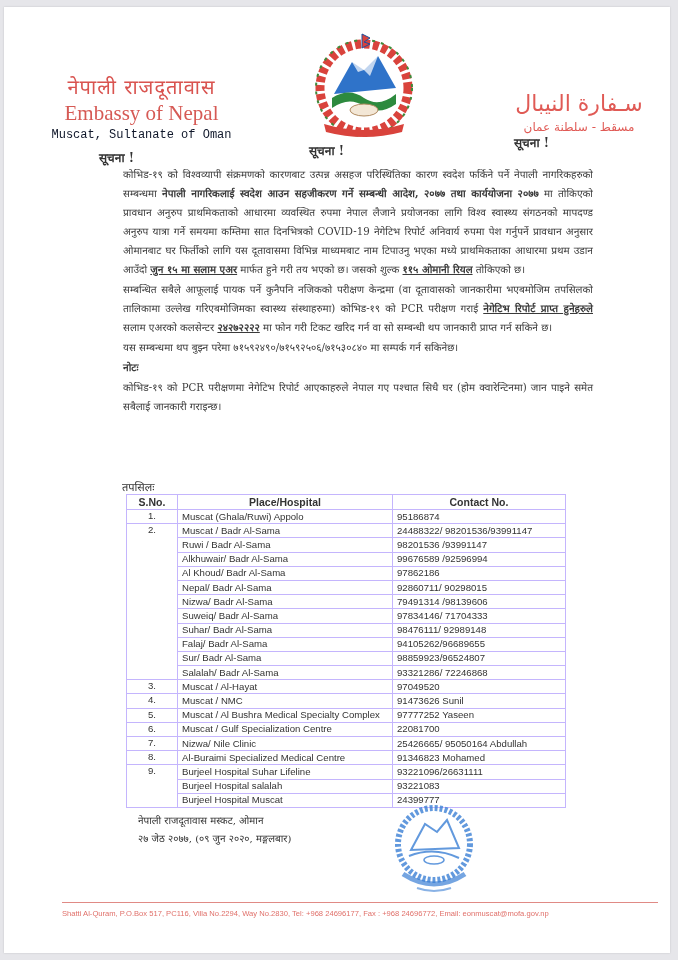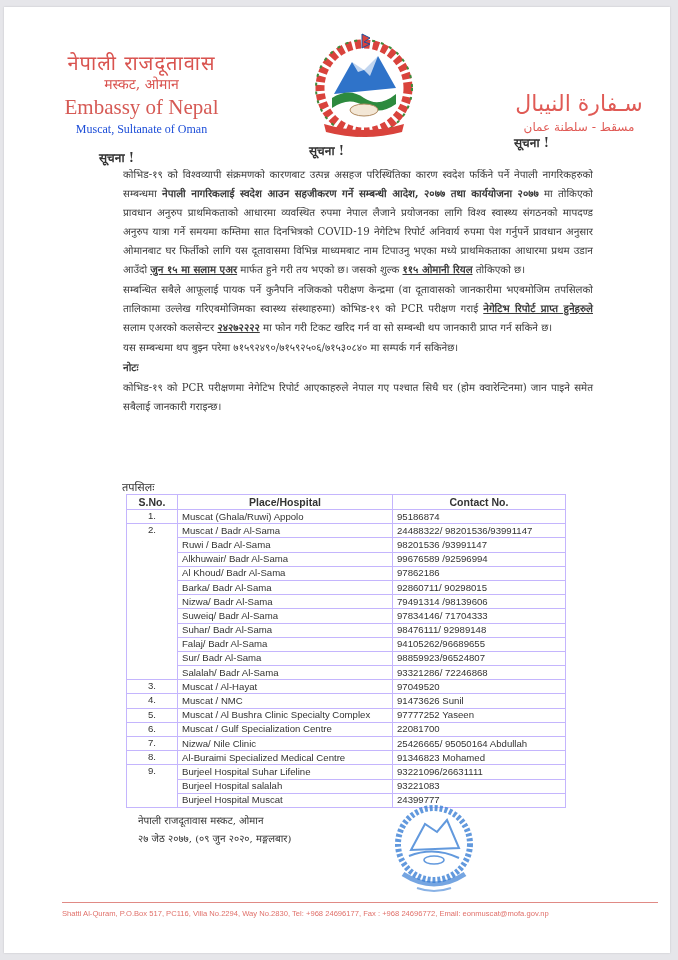--- a/index.html
+++ b/index.html
@@ -1,24 +1,24 @@
 <!DOCTYPE html>
 <html><head>
 <meta charset="utf-8">
 <style>
   html, body { margin:0; padding:0; }
   body { width:678px; height:960px; background:#e6e6ea; position:relative; overflow:hidden;
          font-family:"DejaVu Serif", serif; color:#2a2a2a; }
   .page { position:absolute; left:4px; top:7px; width:666px; height:946px; background:#ffffff;
           box-shadow: 0 0 2px rgba(0,0,0,0.15); }
   .hdr-left { position:absolute; left:30px; top:44px; width:215px; text-align:center; color:#d9534f; }
-  .hdr-left .np1 { font-size:20px; letter-spacing:1px; line-height:24px; }
+  .hdr-left .np1 { font-size:20px; letter-spacing:1px; line-height:24px;margin-top:24px; }
   .hdr-left .np2 { font-size:14px; line-height:18px; }
   .hdr-left .en1 { font-family:"Liberation Serif", serif; font-weight:normal; font-size:21px; line-height:28px; color:#d65a55; }
-  .hdr-left .en2 { font-family:Liberation Serif, serif; font-size:12px; line-height:16px; color:#1d4ed8; }
+  .hdr-left .en2 { font-family:Liberation Mono, monospace; font-size:12px; line-height:16px; color:#0f172a; }
   .emblem { position:absolute; left:300px; top:25px; width:120px; height:110px; }
   .hdr-right { position:absolute; left:490px; top:62px; width:170px; text-align:center; color:#e05a55; direction:rtl;margin-top:20px; }
   .hdr-right .ar1 { font-size:22px; line-height:30px; font-family:"DejaVu Sans", sans-serif; letter-spacing:1px; }
   .hdr-right .ar2 { font-size:12px; line-height:16px; font-family:"DejaVu Sans", sans-serif; }
   .notice { position:absolute; font-size:12px; font-weight:bold; color:#333; }
   .body-text { position:absolute; left:118px; top:157px; width:472px; font-size:10.2px; line-height:19px; color:#3a3a3a; text-align:justify; }
   .body-text p { margin:1px; }
   .u { text-decoration:underline; font-weight:bold; }
   .b { font-weight:bold; }
   .note-title { font-weight:bold; }
@@ -35,21 +35,20 @@
   .footer { position:absolute; left:58px; top:902px; width:596px; text-align:left; font-family:"Liberation Sans", sans-serif;
             font-size:7.6px; color:#e0706a; white-space:nowrap; }
 </style>
 </head>
 <body>
 
 <div class="page">
 
   <div class="hdr-left">
     <div class="np1">नेपाली राजदूतावास</div>
-    <div class="np2">मस्कट, ओमान</div>
     <div class="en1">Embassy of Nepal</div>
     <div class="en2">Muscat, Sultanate of Oman</div>
   </div>
 
   <div class="emblem">
     <svg width="120" height="110" viewBox="0 0 120 110">
       <circle cx="60" cy="56" r="44" fill="none" stroke="#d9433c" stroke-width="9" stroke-dasharray="6 3"></circle>
       <circle cx="60" cy="56" r="48" fill="none" stroke="#3f8a3a" stroke-width="2" stroke-dasharray="3 6"></circle>
       <polygon points="30,62 48,30 60,38 74,24 92,56 30,62" fill="#2f73c9"></polygon>
       <polygon points="48,30 54,40 60,38 66,44 74,24" fill="#ffffff" opacity="0.7"></polygon>
@@ -108,21 +107,21 @@
         </tr>
         <tr>
           <td class="place">Alkhuwair/ Badr Al-Sama</td>
           <td>99676589 /92596994</td>
         </tr>
         <tr>
           <td class="place">Al Khoud/ Badr Al-Sama</td>
           <td>97862186</td>
         </tr>
         <tr>
-          <td class="place">Barka/ Badr Al-Sama</td>
+          <td class="place">Nepal/ Badr Al-Sama</td>
           <td>92860711/ 90298015</td>
         </tr>
         <tr>
           <td class="place">Nizwa/ Badr Al-Sama</td>
           <td>79491314 /98139606</td>
         </tr>
         <tr>
           <td class="place">Suweiq/ Badr Al-Sama</td>
           <td>97834146/ 71704333</td>
         </tr>
@@ -147,21 +146,21 @@
           <td class="place">Muscat / Al-Hayat</td>
           <td>97049520</td>
         </tr>
         <tr>
           <td class="sno" rowspan="1">4.</td>
           <td class="place">Muscat / NMC</td>
           <td>91473626 Sunil</td>
         </tr>
         <tr>
           <td class="sno" rowspan="1">5.</td>
-          <td class="place">Muscat / Al Bushra Clinic Specialty Complex</td>
+          <td class="place">Muscat / Al Bushra Medical Specialty Complex</td>
           <td>97777252 Yaseen</td>
         </tr>
         <tr>
           <td class="sno" rowspan="1">6.</td>
           <td class="place">Muscat / Gulf Specialization Centre</td>
           <td>22081700</td>
         </tr>
         <tr>
           <td class="sno" rowspan="1">7.</td>
           <td class="place">Nizwa/ Nile Clinic</td>

